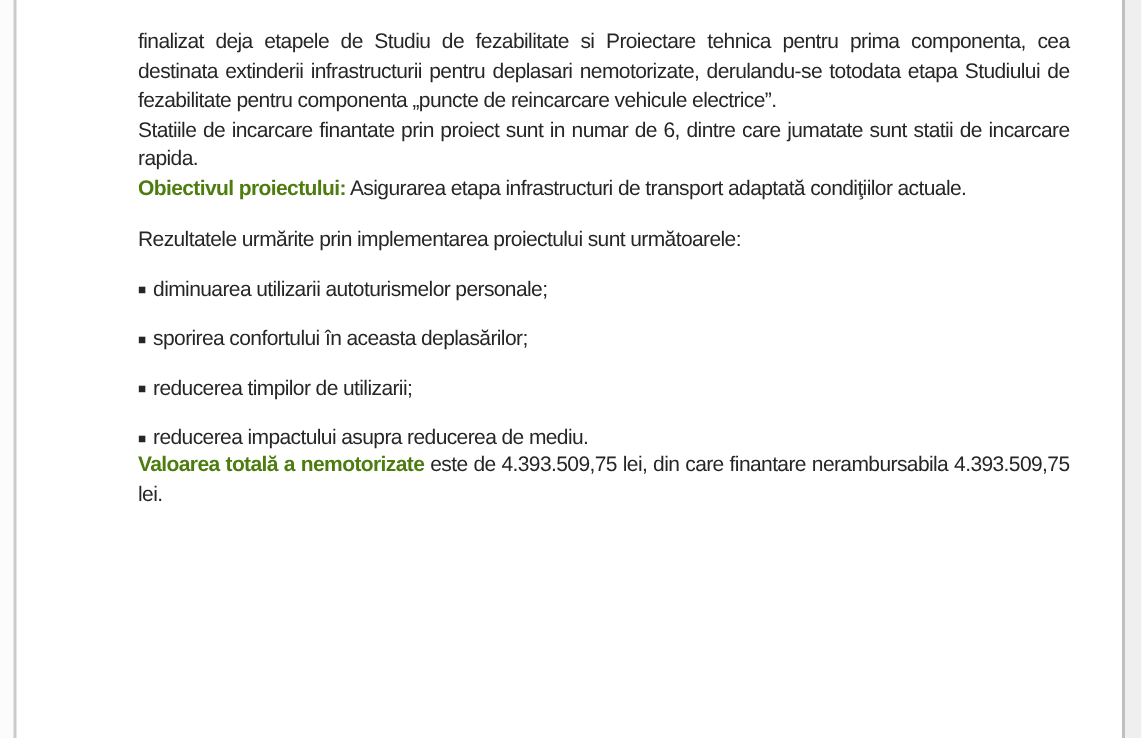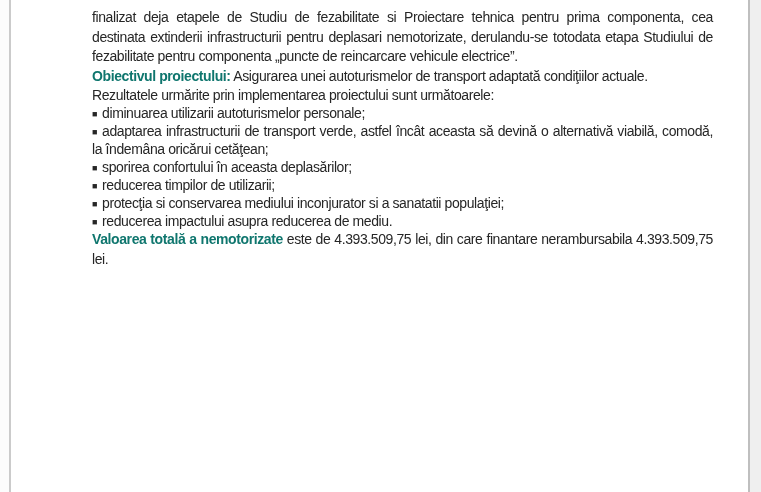--- a/index.html
+++ b/index.html
@@ -21,56 +21,55 @@
   .page-edge-right-line {
     position: absolute; left: 748px; top: 0; bottom: 0; width: 2px;
     background: #bfbfbf;
   }
   .page-edge-right-strip {
     position: absolute; left: 750px; right: 0; top: 0; bottom: 0;
     background: #efefef;
   }
   .doc-body {
     position: absolute;
-    left: 92px; top: 8px;
+    left: 92px; top: 18px;
     width: 621px;
     color: #262626;
     font-size: 14px;
     letter-spacing: -0.4px;
     line-height: 19.5px;
     text-align: justify;
   }
   p.block { margin: 0; padding: 0; }
-  p.block.tight { line-height: 18px; }
+  p.block.tight { line-height: 18px; margin-top: 15px; }
   .sp-none   { margin-top: 0; }
   .sp-small  { margin-top: 11px; }
   .sp-medium { margin-top: 15px; }
   .sp-large  { margin-top: 19px; }
-  b { color: #0f766e; }
+  b { color: #4d7c0f; }
   .bullet-marker {
     display: inline-block;
     font-size: 9px;
     line-height: 1;
     vertical-align: 1px;
     margin-right: 5px;
     color: #262626;
   }
 </style>
 </head>
 <body>
 
 <div class="page-edge-left-strip"></div>
 <div class="page-edge-left-line"></div>
 <div class="page-edge-right-line"></div>
 <div class="page-edge-right-strip"></div>
 
 <div class="doc-body">
     <p class="block sp-none"><span>finalizat deja etapele de Studiu de fezabilitate si Proiectare tehnica pentru prima componenta, cea destinata extinderii infrastructurii pentru deplasari nemotorizate, derulandu-se totodata etapa Studiului de fezabilitate pentru componenta „puncte de reincarcare vehicule electrice”.</span></p>
-    <p class="block sp-small"><b>Obiectivul proiectului:</b><span> Asigurarea unei autoturismelor de transport adaptată condiţiilor actuale.</span></p>
+    <p class="block sp-none"><span>Statiile de incarcare finantate prin proiect sunt in numar de 6, dintre care jumatate sunt statii de incarcare rapida.</span></p>
+    <p class="block sp-small"><b>Obiectivul proiectului:</b><span> Asigurarea etapa infrastructuri de transport adaptată condiţiilor actuale.</span></p>
     <p class="block tight sp-large"><span>Rezultatele urmărite prin implementarea proiectului sunt următoarele:</span></p>
     <p class="block tight sp-none"><span class="bullet-marker">■</span><span>diminuarea utilizarii autoturismelor personale;</span></p>
-    <p class="block tight sp-none"><span class="bullet-marker">■</span><span>adaptarea infrastructurii de transport verde, astfel încât aceasta să devină o alternativă viabilă, comodă, la îndemâna oricărui cetăţean;</span></p>
     <p class="block tight sp-none"><span class="bullet-marker">■</span><span>sporirea confortului în aceasta deplasărilor;</span></p>
     <p class="block tight sp-none"><span class="bullet-marker">■</span><span>reducerea timpilor de utilizarii;</span></p>
-    <p class="block tight sp-none"><span class="bullet-marker">■</span><span>protecţia si conservarea mediului inconjurator si a sanatatii populaţiei;</span></p>
     <p class="block tight sp-none"><span class="bullet-marker">■</span><span>reducerea impactului asupra reducerea de mediu.</span></p>
     <p class="block sp-medium"><b>Valoarea totală a nemotorizate</b><span> este de 4.393.509,75 lei, din care finantare nerambursabila 4.393.509,75 lei.</span></p>
   </div>
 
 </body></html>

